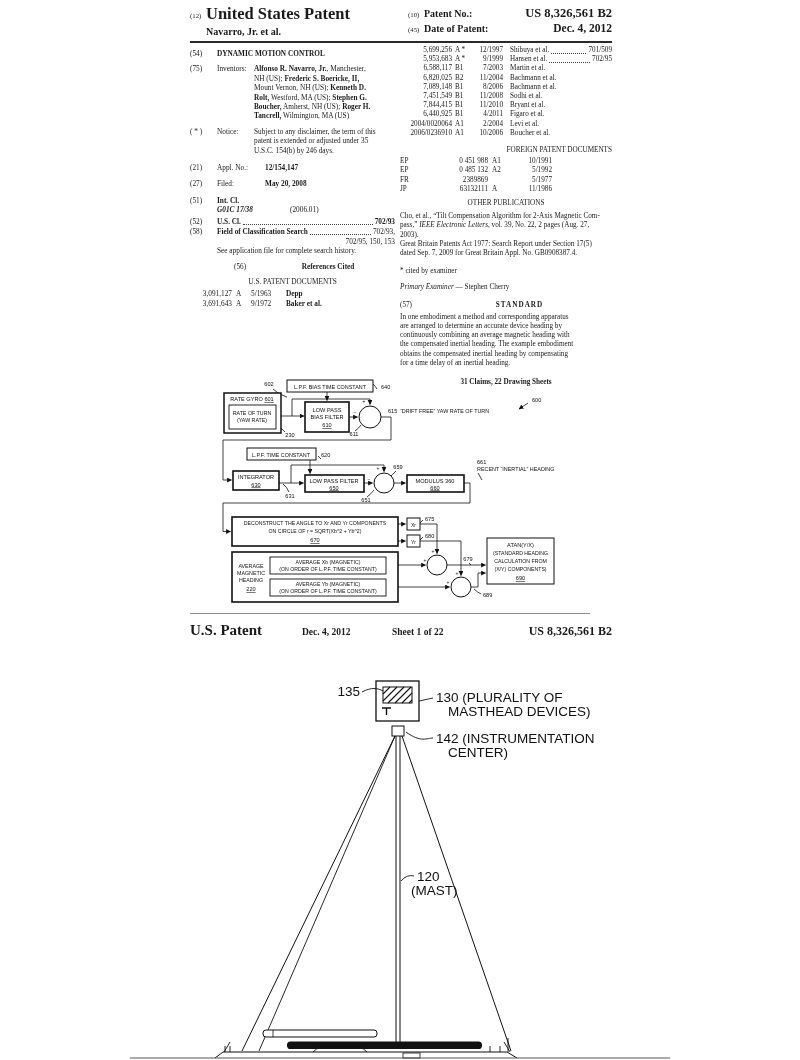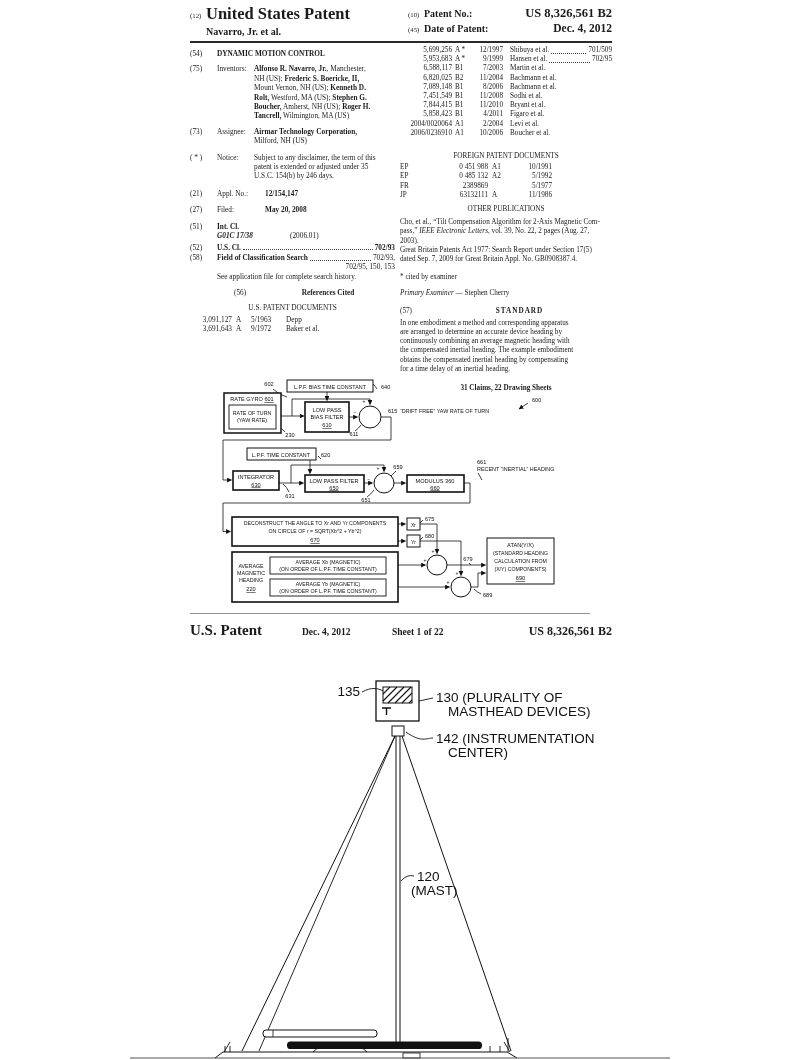--- a/index.html
+++ b/index.html
@@ -21,21 +21,21 @@
   .lab{width:37px;flex:none;}
   .lab2{width:48px;flex:none;}
   .val{flex:1;}
   .leader{flex:1;border-bottom:1.2px dotted #444;margin:0 2px 1.5px 2px;}
   .mb6{margin-bottom:6px;} .mb7{margin-bottom:7px;} .mb8{margin-bottom:8px;}
   .mb3{margin-bottom:3px;} .mb2{margin-bottom:2px;} .mb1{margin-bottom:1px;}
   .refrow{display:flex;}
   .rc1{width:42px;flex:none;text-align:right;}
   .rc2{width:15px;flex:none;padding-left:4px;}
   .rc3{width:28px;flex:none;}
-  .rc4{padding-left:7px;}
+  .rc4{padding-left:7px;font-weight:bold;}
   .uc1{width:52px;flex:none;text-align:right;}
   .uc2{width:18px;flex:none;padding-left:3px;}
   .uc3{width:30px;flex:none;text-align:right;}
   .uc4{padding-left:7px;flex:none;}
   .fc1{width:30px;flex:none;}
   .fc2{width:58px;flex:none;text-align:right;}
   .fc3{width:18px;flex:none;padding-left:4px;}
   .fc4{width:42px;flex:none;text-align:right;}
   
   svg text{font-family:"Liberation Sans", sans-serif;fill:#111;}
@@ -71,28 +71,20 @@
       <span class="lab">Inventors:</span>
       <span class="val">
         <div><span class="b">Alfonso R. Navarro, Jr.</span><span>, Manchester,</span></div>
         <div><span>NH (US); </span><span class="b">Frederic S. Boericke, II,</span></div>
         <div><span>Mount Vernon, NH (US); </span><span class="b">Kenneth D.</span></div>
         <div><span class="b">Rolt,</span><span> Westford, MA (US); </span><span class="b">Stephen G.</span></div>
         <div><span class="b">Boucher,</span><span> Amherst, NH (US); </span><span class="b">Roger H.</span></div>
         <div><span class="b">Tancrell,</span><span> Wilmington, MA (US)</span></div>
       </span>
     </div>
-    <div class="row mb7">
-      <span class="n">(73)</span>
-      <span class="lab">Assignee:</span>
-      <span class="val">
-        <div class="b">Airmar Technology Corporation,</div>
-        <div>Milford, NH (US)</div>
-      </span>
-    </div>
     <div class="row mb8">
       <span class="n">( * )</span>
       <span class="lab">Notice:</span>
       <span class="val">
         <div>Subject to any disclaimer, the term of this</div>
         <div>patent is extended or adjusted under 35</div>
         <div>U.S.C. 154(b) by 246 days.</div>
       </span>
     </div>
     <div class="row mb7">
@@ -198,39 +190,39 @@
           <span class="uc3">11/2008</span>
           <span class="uc4">Sodhi et al.</span>
         </div>
       <div class="refrow">
           <span class="uc1">7,844,415</span>
           <span class="uc2">B1</span>
           <span class="uc3">11/2010</span>
           <span class="uc4">Bryant et al.</span>
         </div>
       <div class="refrow">
-          <span class="uc1">5,858,423</span>
+          <span class="uc1">6,440,925</span>
           <span class="uc2">B1</span>
           <span class="uc3">4/2011</span>
           <span class="uc4">Figaro et al.</span>
         </div>
       <div class="refrow">
           <span class="uc1">2004/0020064</span>
           <span class="uc2">A1</span>
           <span class="uc3">2/2004</span>
           <span class="uc4">Levi et al.</span>
         </div>
       <div class="refrow">
           <span class="uc1">2006/0236910</span>
           <span class="uc2">A1</span>
           <span class="uc3">10/2006</span>
           <span class="uc4">Boucher et al.</span>
         </div>
     </div>
-    <div class="ctr mb2" style="margin-top:14px;">FOREIGN PATENT DOCUMENTS</div>
+    <div class="ctr mb2" style="margin-top:8px;text-align:right;">FOREIGN PATENT DOCUMENTS</div>
     <div>
       <div class="refrow">
           <span class="fc1">EP</span>
           <span class="fc2">0 451 988</span>
           <span class="fc3">A1</span>
           <span class="fc4">10/1991</span>
         </div>
       <div class="refrow">
           <span class="fc1">EP</span>
           <span class="fc2">0 485 132</span>

